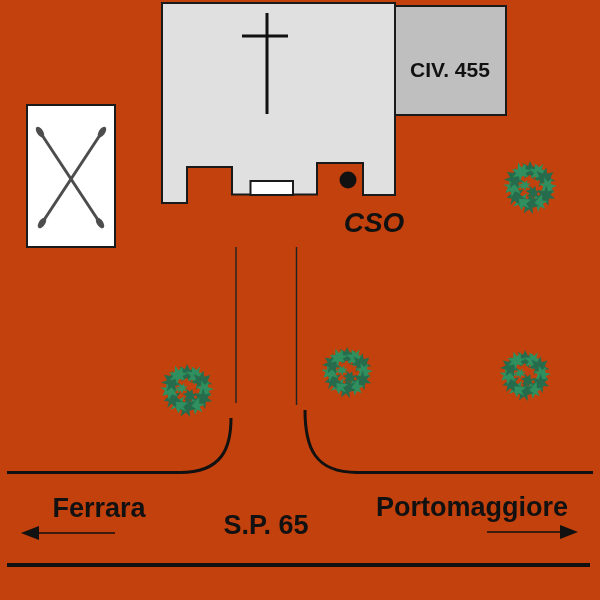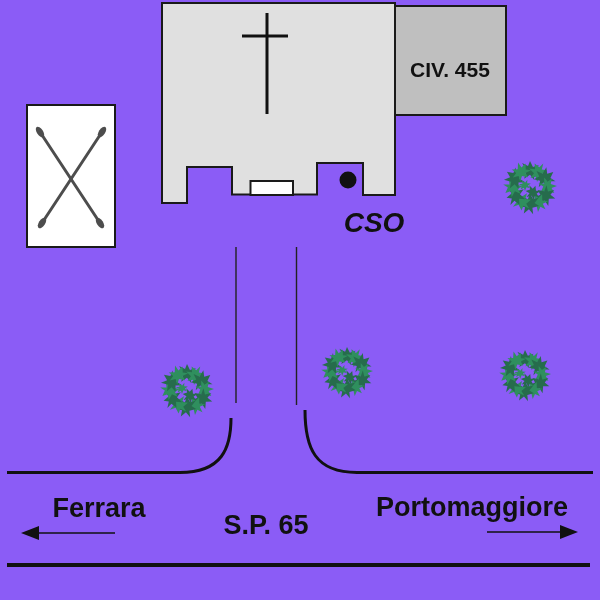--- a/index.html
+++ b/index.html
@@ -1,16 +1,16 @@
 <!DOCTYPE html>
 <html style="--church-fill: #e0e0e0; --annex-fill: #bfbfbf; --outline: #1a1a1a; --tree-green-dark: #266c4c; --tree-green-light: #2f8f5e; --x-marker: #4d4d4d; --text-color: #111111;"><head>
 <meta charset="utf-8">
 <style>
   html,body{margin:0;padding:0;background:#ffffff;}
-  .stage{position:relative;width:600px;height:600px;background:#8b5cf6;overflow:hidden;
+  .stage{position:relative;width:600px;height:600px;background:#c2410c;overflow:hidden;
          font-family:"Liberation Sans", sans-serif;}
   svg text{font-family:"Liberation Sans", sans-serif;fill:var(--text-color,#111);}
   .civ-label{font-size:21px;font-weight:bold;}
   .cso-label{font-size:28px;font-weight:bold;font-style:italic;}
   .road-label{font-size:27px;font-weight:bold;}
   .church-shape{fill:var(--church-fill,#e0e0e0);stroke:var(--outline,#1a1a1a);stroke-width:2;}
   .annex-shape{fill:var(--annex-fill,#bfbfbf);stroke:var(--outline,#1a1a1a);stroke-width:2;}
   .porch-shape{fill:#ffffff;stroke:var(--outline,#1a1a1a);stroke-width:2;}
   .cross-line{stroke:#111;stroke-width:3;}
   .xbox{fill:#ffffff;stroke:var(--outline,#1a1a1a);stroke-width:2;}

